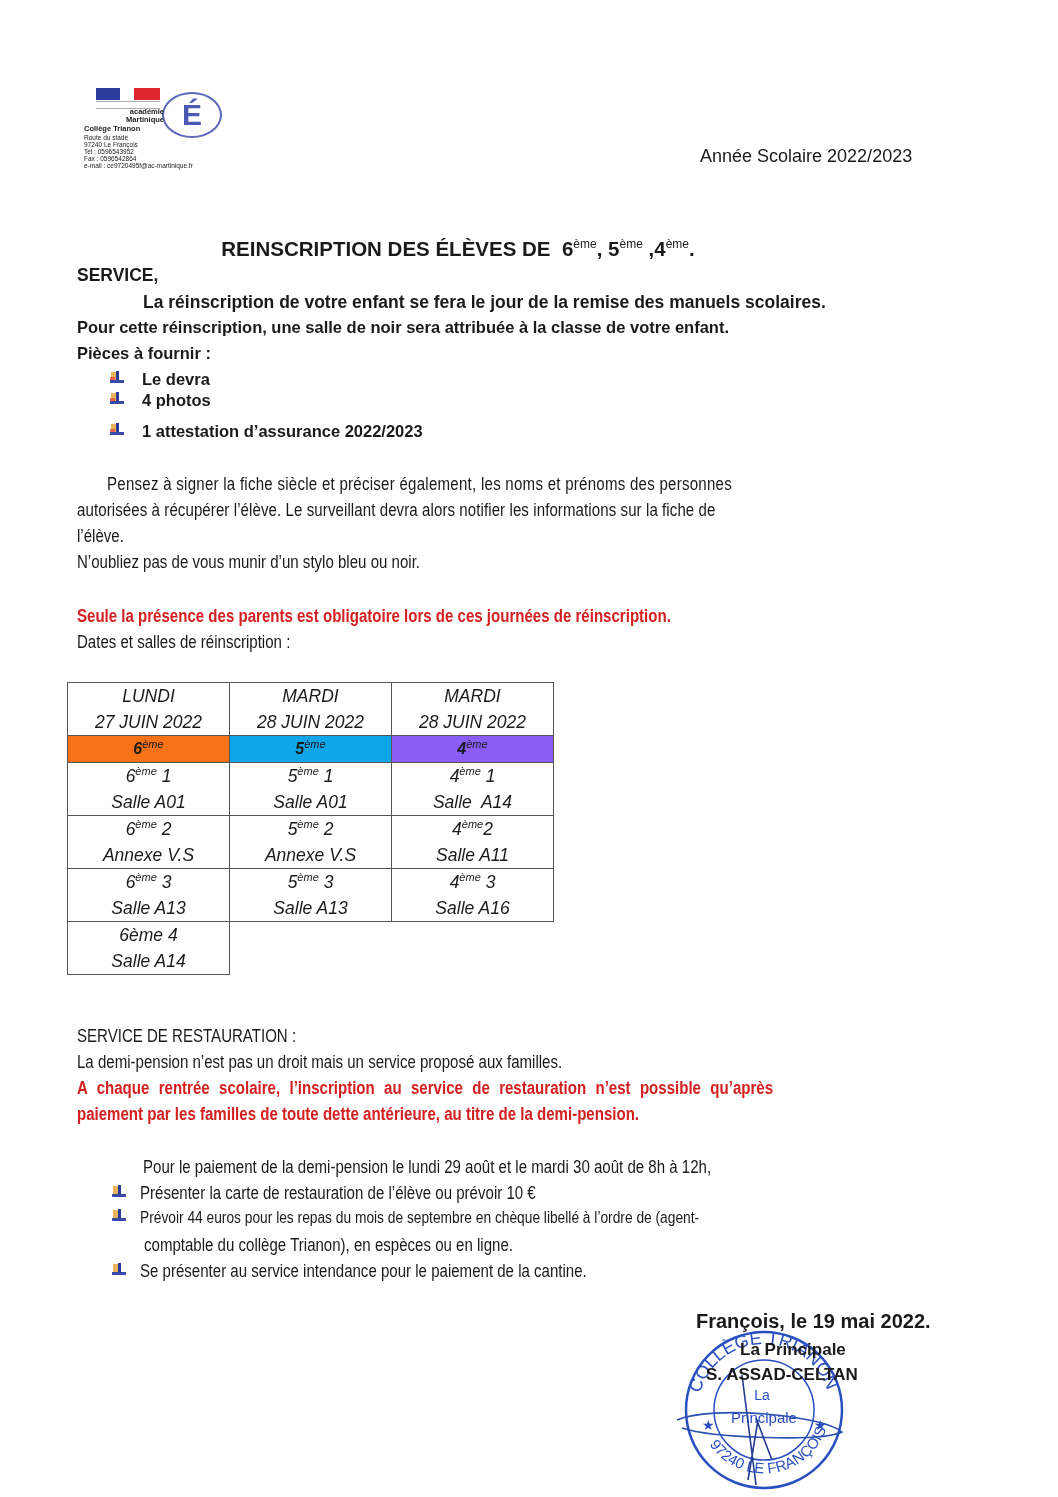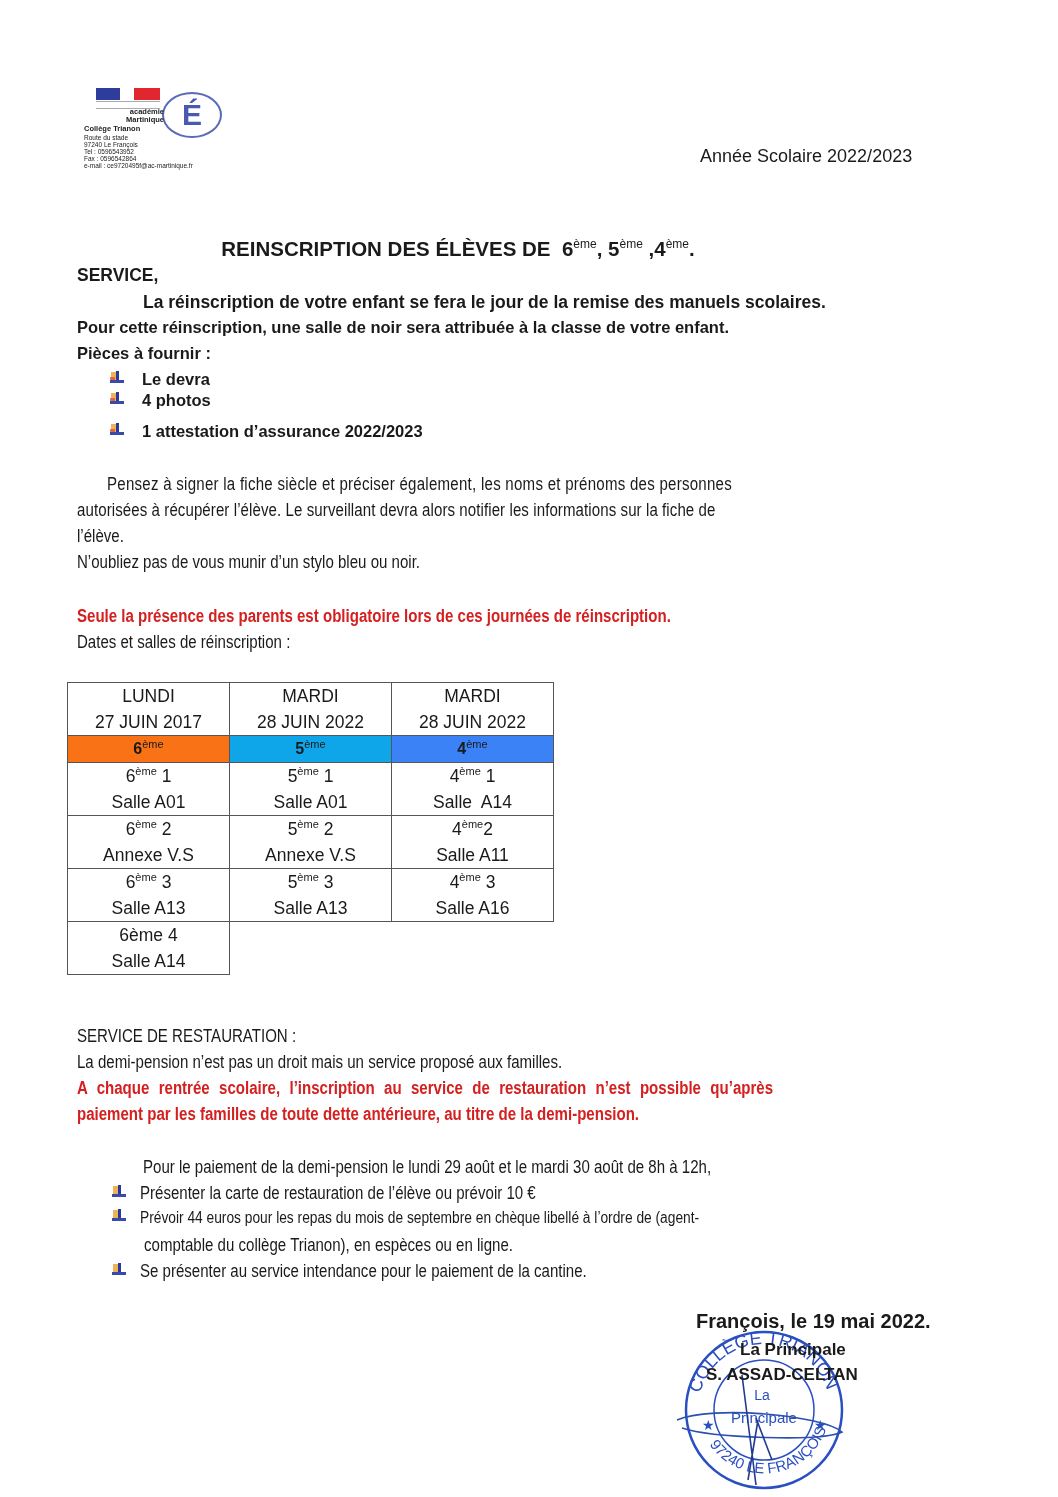--- a/index.html
+++ b/index.html
@@ -32,27 +32,27 @@
   .red { color: #d42020; }
 
   .bullet { display: inline-block; width: 14px; height: 16px; position: relative; vertical-align: -2px; margin-right: 18px; }
   .bullet .v { position: absolute; left: 6px; top: 0; width: 3px; height: 11px; background: #2a3a9a; }
   .bullet .h { position: absolute; left: 0; top: 9px; width: 14px; height: 3px; background: #3a4aa8; }
   .bullet .o { position: absolute; left: 1px; top: 1px; width: 5px; height: 8px; background: #e8a030; opacity: .8; }
   .bullet .rr { position: absolute; left: 0; top: 6px; width: 5px; height: 4px; background: #e04040; opacity: .7; }
 
   
   table.sched { position: absolute; left: 67px; top: 682px; border-collapse: collapse; font-size: 17.5px; }
-  table.sched td { border: 1.5px solid #555; width: 161px; text-align: center; padding: 0; line-height: 26px; height: 52px; vertical-align: middle; }
+  table.sched td { border: 1.5px solid #555; width: 161px; text-align: center; padding: 0; line-height: 26px; height: 52px; vertical-align: middle; font-style: italic; }
   table.sched td.lvl { height: 26px; line-height: 24px; font-weight: bold; font-size: 16px; }
   table.sched td.empty { border: none; }
   table.sched td.empty-top { border-left: none; border-right: none; border-bottom: none; }
   .lvl6 { background: #f97316; }
   .lvl5 { background: #0ea5e9; }
-  .lvl4 { background: #3b82f6; }
+  .lvl4 { background: #8b5cf6; }
   table.sched sup { font-size: 11px; font-weight: normal; }
 
   .stamp { left: 672px; top: 1320px; width: 180px; height: 180px; }
 </style>
 </head>
 <body>
 
 <div class="abs logo">
   <div class="flag">
       <div class="b"></div>
@@ -103,21 +103,21 @@
 <div class="abs p" style="left:77px;top:552px;font-size:17.5px;transform:scaleX(0.86);transform-origin:0 0;">N’oubliez pas de vous munir d’un stylo bleu ou noir.</div>
 
 <div class="abs p red" style="left:77px;top:606px;font-size:17.5px;transform:scaleX(0.86);transform-origin:0 0;font-weight:bold;">Seule la présence des parents est obligatoire lors de ces journées de réinscription.</div>
 <div class="abs p" style="left:77px;top:632px;font-size:17.5px;transform:scaleX(0.86);transform-origin:0 0;">Dates et salles de réinscription :</div>
 
 <table class="sched">
   <tbody>
       <tr>
     <td>
           <div>LUNDI</div>
-          <div>27 JUIN 2017</div>
+          <div>27 JUIN 2022</div>
         </td>
     <td>
           <div>MARDI</div>
           <div>28 JUIN 2022</div>
         </td>
     <td>
           <div>MARDI</div>
           <div>28 JUIN 2022</div>
         </td>
   </tr>

